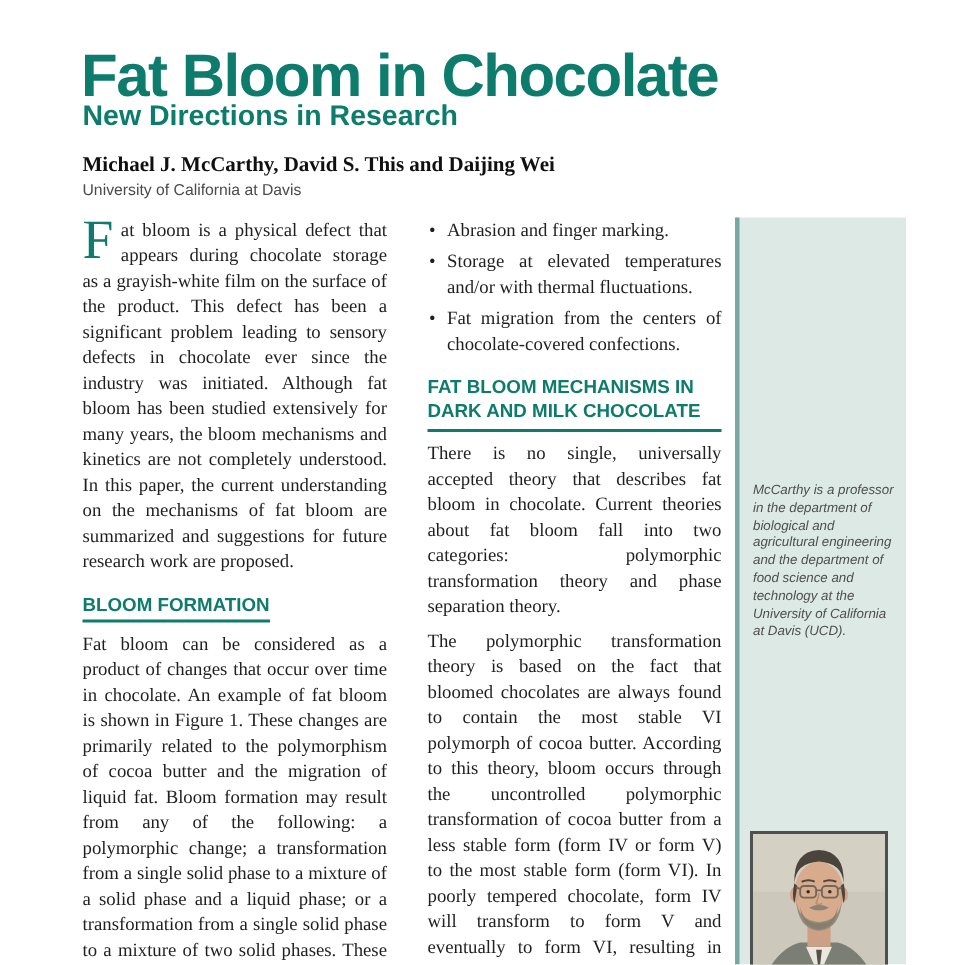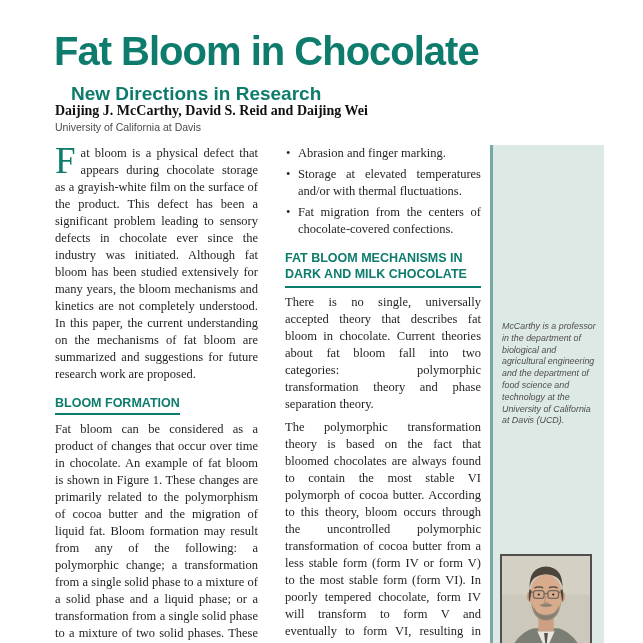--- a/index.html
+++ b/index.html
@@ -17,21 +17,21 @@
   .page{position:absolute;inset:0;}
 
   
   .title{
     position:absolute;left:54px;top:28px;margin:0;
     font-family:"Liberation Sans",sans-serif;font-weight:bold;
     font-size:40px;line-height:46px;letter-spacing:-1px;color:var(--teal);
     white-space:nowrap;
   }
   .subtitle{
-    position:absolute;left:55px;top:67px;margin:16px;
+    position:absolute;left:55px;top:67px;margin:0;
     font-family:"Liberation Sans",sans-serif;font-weight:bold;
     font-size:19px;line-height:22px;color:var(--teal);white-space:nowrap;
   }
   .authors{
     position:absolute;left:55px;top:103px;
     font-family:"Liberation Serif",serif;font-weight:bold;
     font-size:14px;color:#101010;white-space:nowrap;
   }
   .affiliation{
     position:absolute;left:55px;top:121px;
@@ -91,21 +91,21 @@
   }
   .photo-frame svg{display:block;width:100%;height:100%;}
 </style>
 </head>
 <body>
 
 <div class="page">
 
   <h1 class="title">Fat Bloom in Chocolate</h1>
   <h2 class="subtitle">New Directions in Research</h2>
-  <div class="authors">Daijing J. McCarthy, David S. Reid and Daijing Wei</div>
+  <div class="authors">Michael J. McCarthy, David S. This and Daijing Wei</div>
   <div class="affiliation">University of California at Davis</div>
 
   <div class="col col-left">
     <p class="body-text"><span class="dropcap">F</span><span>at bloom is a physical defect that appears during chocolate storage as a grayish-white film on the surface of the product. This defect has been a significant problem leading to sensory defects in chocolate ever since the industry was initiated. Although fat bloom has been studied extensively for many years, the bloom mechanisms and kinetics are not completely understood. In this paper, the current understanding on the mechanisms of fat bloom are summarized and suggestions for future research work are proposed.</span></p>
     <h3 class="section-head mt-head"><span class="underline-text">BLOOM FORMATION</span></h3>
     <p class="body-text mt-para">Fat bloom can be considered as a product of changes that occur over time in chocolate. An example of fat bloom is shown in Figure 1. These changes are primarily related to the polymorphism of cocoa butter and the migration of liquid fat. Bloom formation may result from any of the following: a polymorphic change; a transformation from a single solid phase to a mixture of a solid phase and a liquid phase; or a transformation from a single solid phase to a mixture of two solid phases. These phase changes/transformations that result in fat bloom may be traced to specific processing steps/storage conditions. These steps or con-</p>
   </div>
 
   <div class="col col-middle">
     <ul class="bullets">

